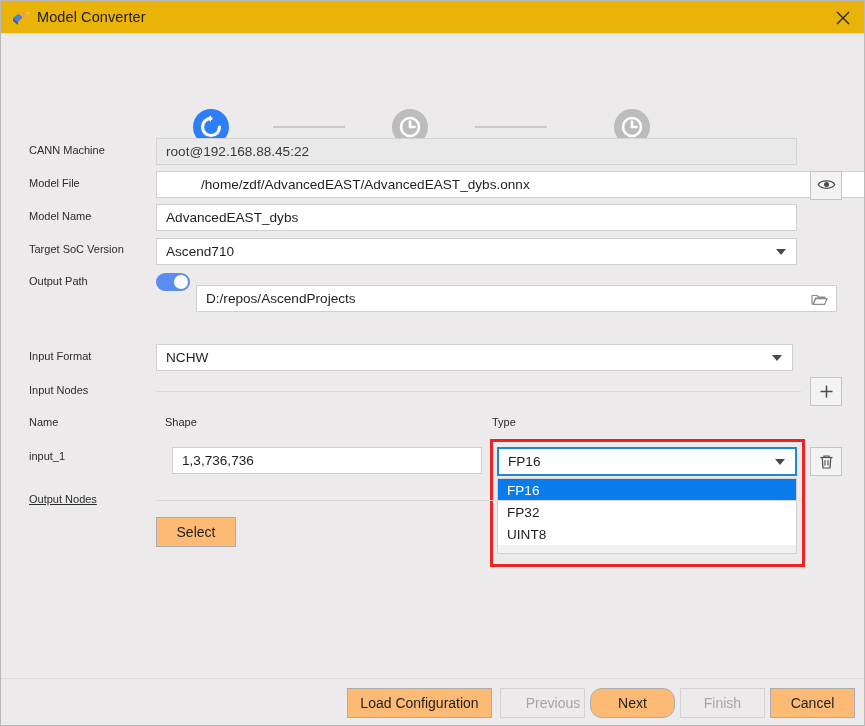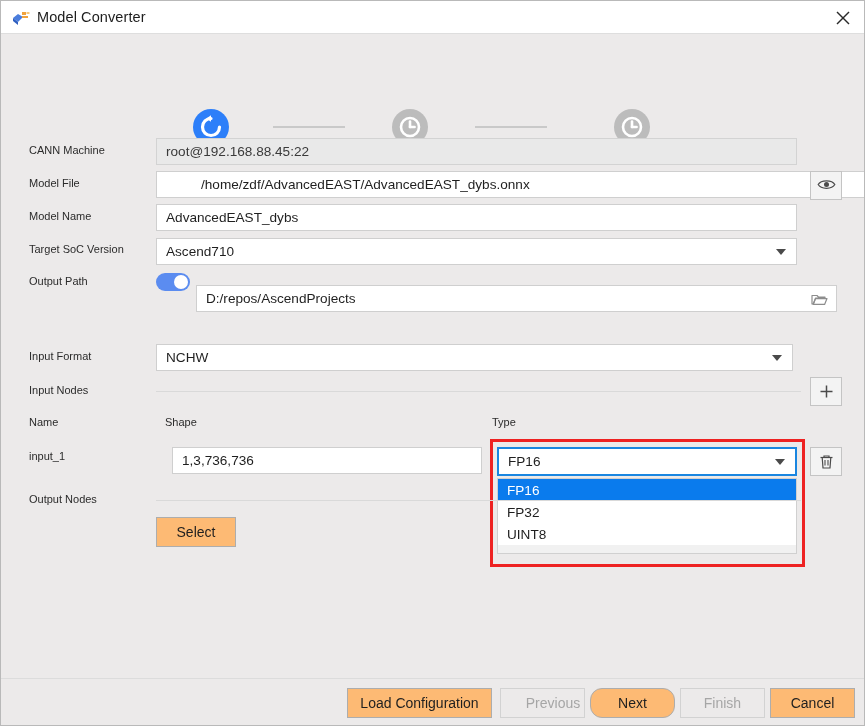--- a/index.html
+++ b/index.html
@@ -14,21 +14,21 @@
     width: 865px; height: 726px;
     background: #eceaea;
     border: 1px solid #b9b9b9;
     overflow: hidden;
   }
 
   
   .titlebar {
     position: absolute; left: 0; top: 0;
     width: 865px; height: 33px;
-    background: #ffffff;
+    background: #eab308;
     border-bottom: 1px solid #dedede;
   }
   .title-icon {
     position: absolute; left: 10px; top: 8px;
     width: 20px; height: 18px;
   }
   .title-text {
     position: absolute; left: 36px; top: 8px;
     font-size: 14.5px; color: #1d1d1d;
     letter-spacing: .1px;
@@ -284,21 +284,21 @@
       <line x1="1.5" y1="3.5" x2="13.5" y2="3.5" stroke="#4b4b4b" stroke-width="1.2"></line>
       <path d="M5 3.5 L5 2 L10 2 L10 3.5" fill="none" stroke="#4b4b4b" stroke-width="1.2"></path>
       <path d="M3.2 3.5 L4 14 L11 14 L11.8 3.5" fill="none" stroke="#4b4b4b" stroke-width="1.2"></path>
       <line x1="6" y1="6" x2="6" y2="11.5" stroke="#4b4b4b" stroke-width="1.1"></line>
       <line x1="9" y1="6" x2="9" y2="11.5" stroke="#4b4b4b" stroke-width="1.1"></line>
     </svg>
   </div>
 
   <div class="annot" style="left:489px; top:438px; width:315px; height:128px;"></div>
 
-  <div class="flabel" style="left:28px; top:492px;">Output Nodes</div>
+  <div class="flabel" style="left:28px; top:492px;text-decoration:underline;">Output Nodes</div>
   <div class="sep" style="left:155px; top:499px; width:645px;"></div>
   <div class="btn" style="left:155px; top:516px; width:80px;">Select</div>
 
   <div class="bottom-sep"></div>
   <div class="btn" style="left:346px; top:687px; width:145px;">Load Configuration</div>
   <div class="btn disabled" style="left:499px; top:687px; width:85px;padding-left:21px;">Previous</div>
   <div class="btn" style="left:589px; top:687px; width:85px;border-radius:12px;">Next</div>
   <div class="btn disabled" style="left:679px; top:687px; width:85px;">Finish</div>
   <div class="btn" style="left:769px; top:687px; width:85px;">Cancel</div>
 

